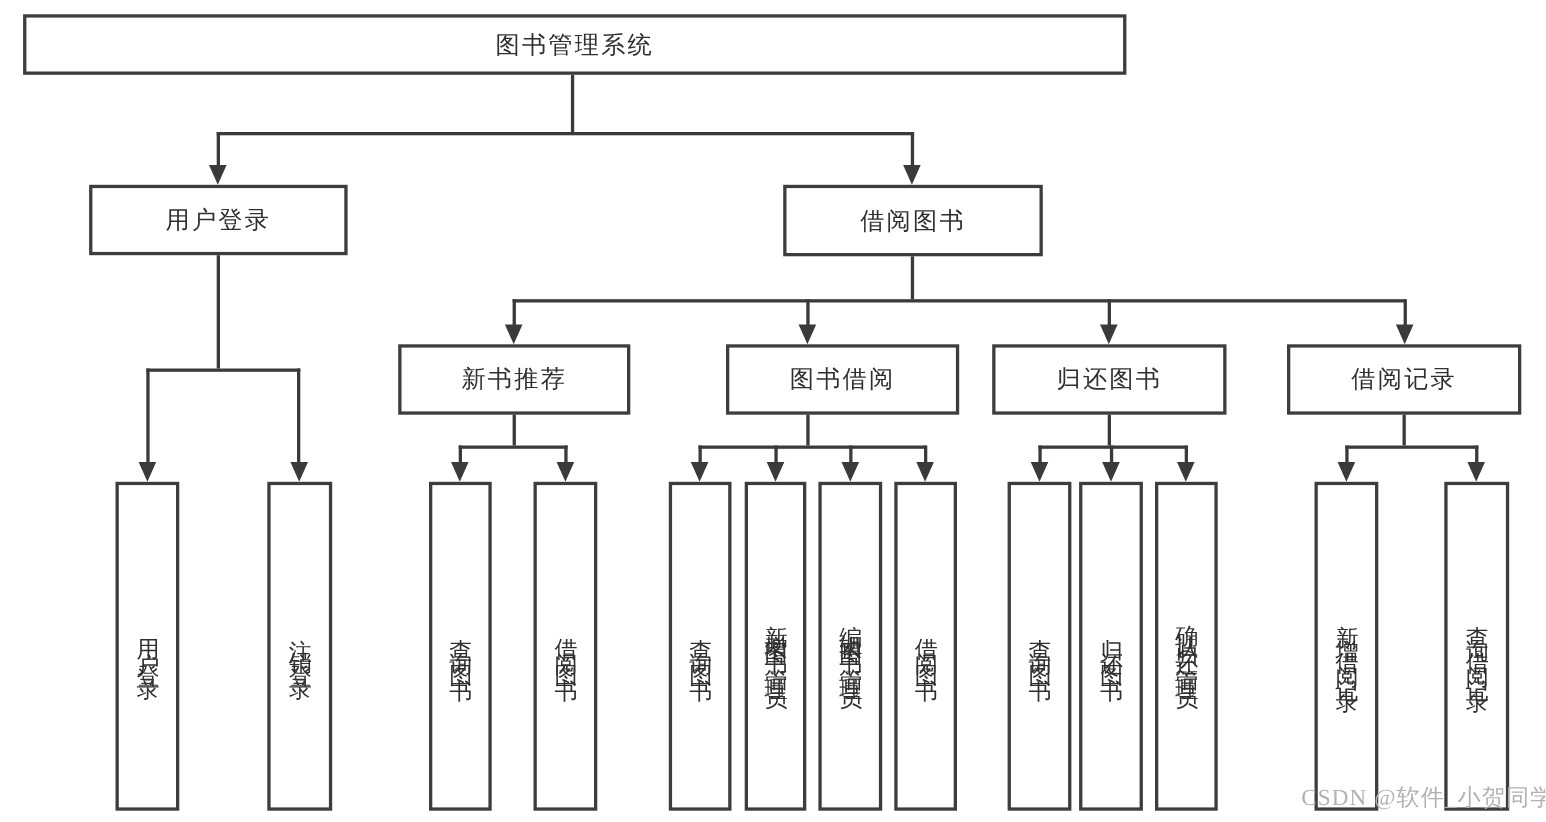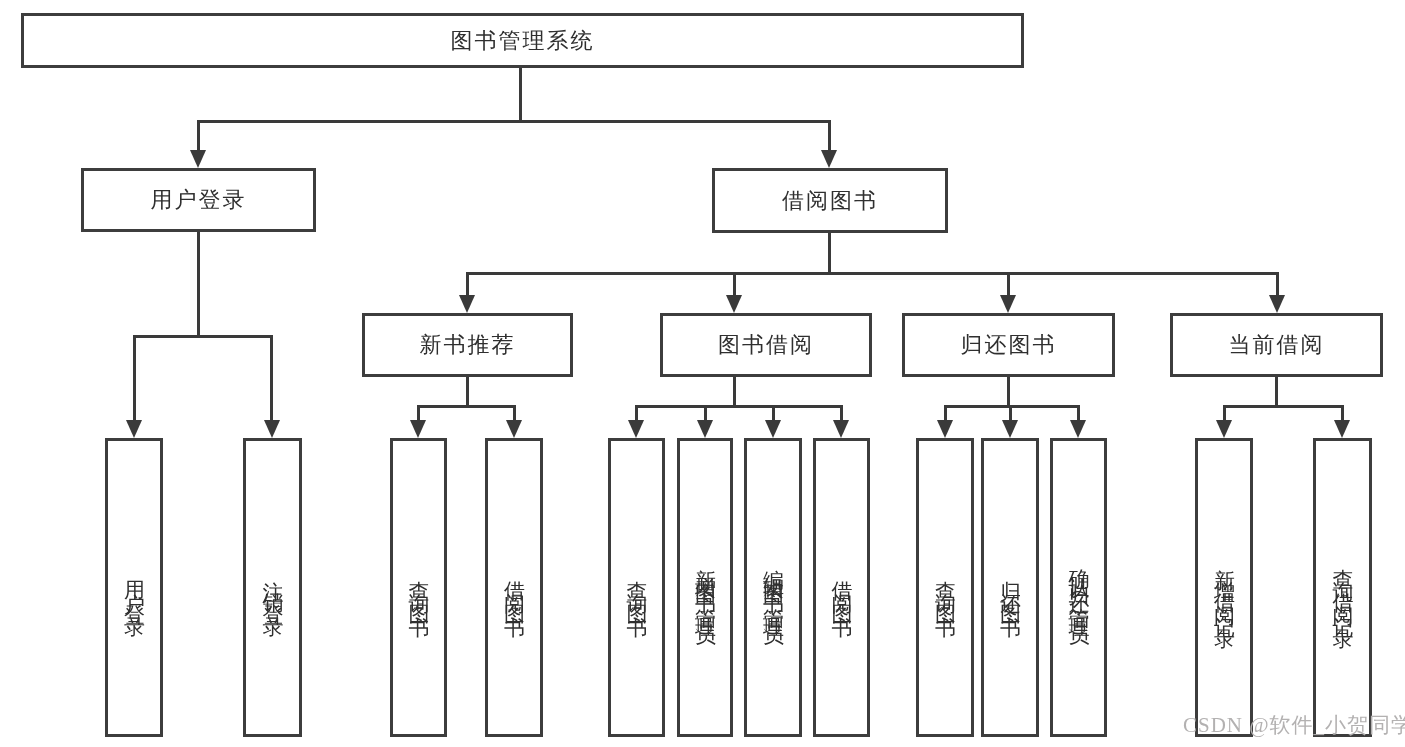--- a/index.html
+++ b/index.html
@@ -73,21 +73,21 @@
   <div class="box hbox" style="left:362px; top:313px; width:211px; height:64px;">
     <span>新书推荐</span>
   </div>
   <div class="box hbox" style="left:628px; top:313px; width:212px; height:64px;margin-left:32px;">
     <span>图书借阅</span>
   </div>
   <div class="box hbox" style="left:902px; top:313px; width:213px; height:64px;">
     <span>归还图书</span>
   </div>
   <div class="box hbox" style="left:1170px; top:313px; width:213px; height:64px;">
-    <span>当前借阅</span>
+    <span>借阅记录</span>
   </div>
 
   <div class="line" style="left:466px; top:377px; width:3px; height:28px;"></div>
   <div class="line" style="left:417px; top:405px; width:99px; height:3px;"></div>
   <div class="line" style="left:417px; top:405px; width:3px; height:16px;"></div>
   <div class="arrow" style="left:410px; top:420px;"></div>
   <div class="line" style="left:513px; top:405px; width:3px; height:16px;"></div>
   <div class="arrow" style="left:506px; top:420px;"></div>
 
   <div class="line" style="left:733px; top:377px; width:3px; height:28px;"></div>

